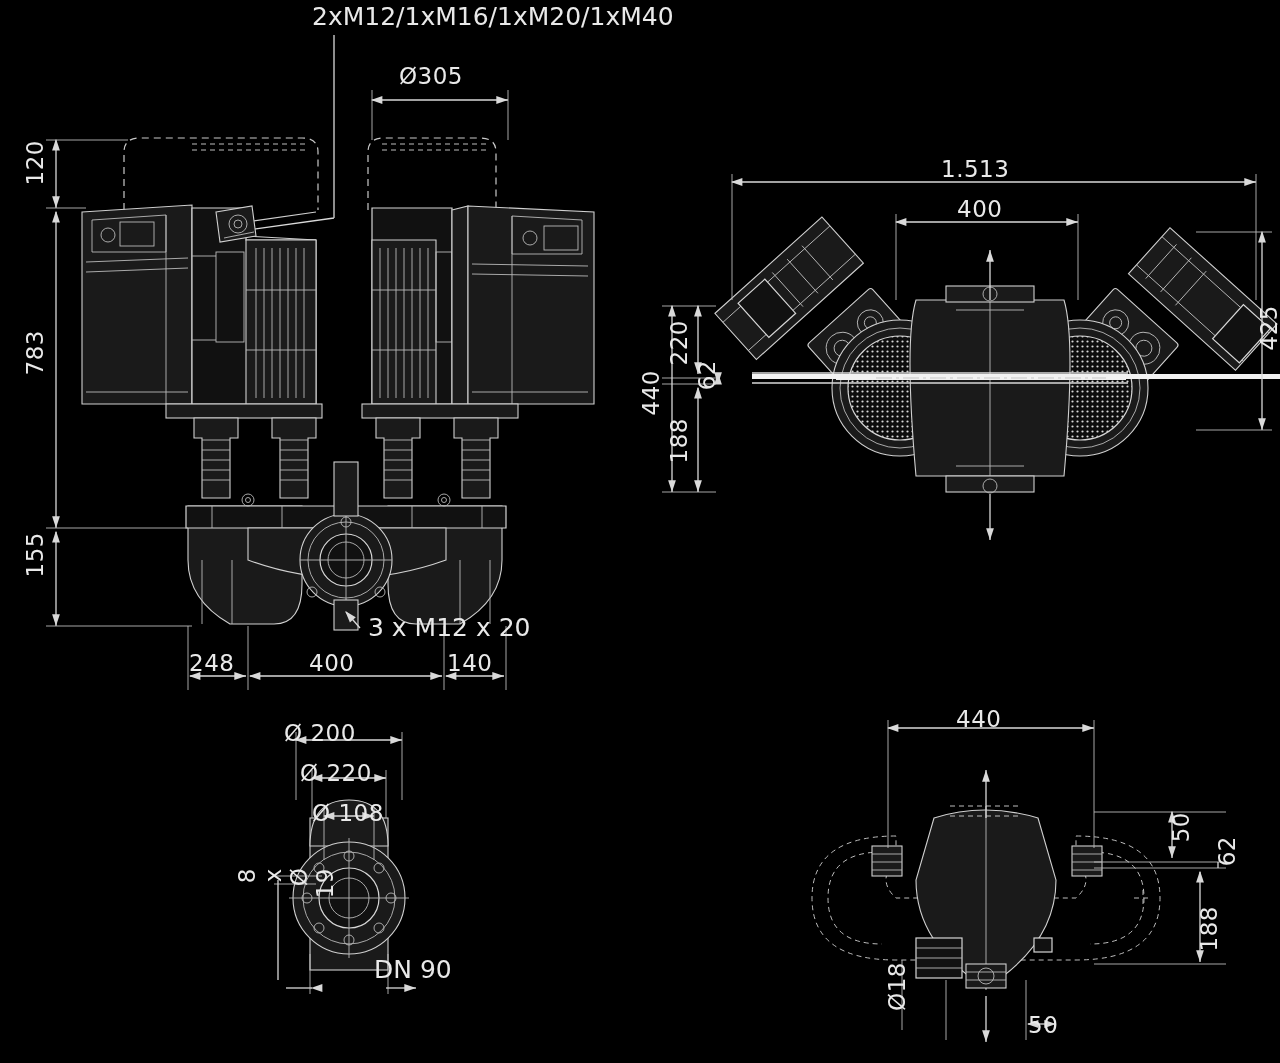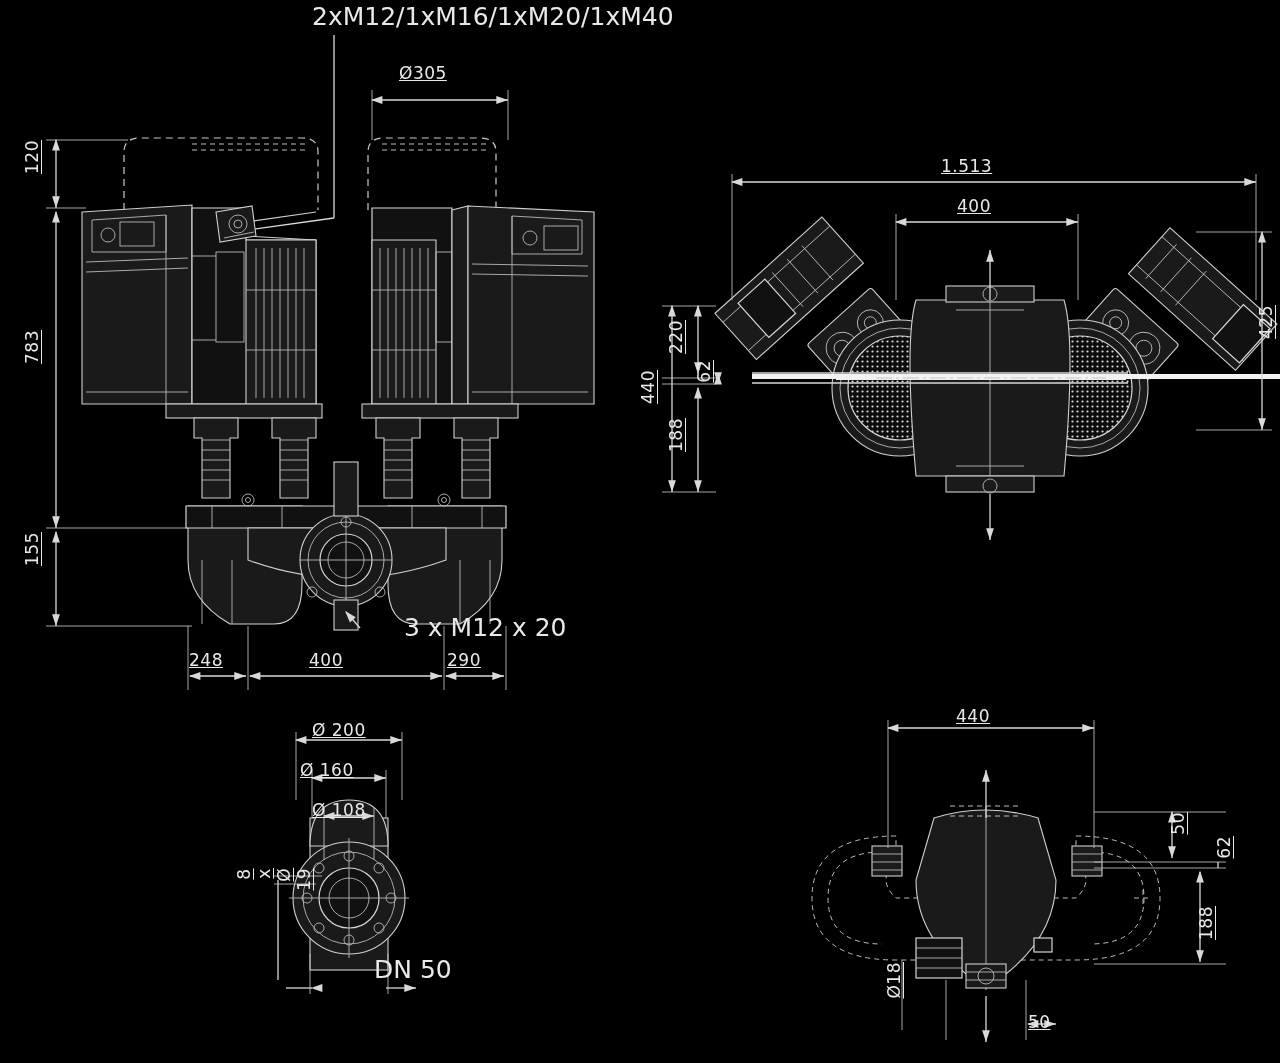--- a/index.html
+++ b/index.html
@@ -1,21 +1,21 @@
 <!DOCTYPE html>
 <html><head>
 <meta charset="utf-8">
 <style>
   html,body{margin:0;padding:0;background:#000;}
   body{width:1280px;height:1063px;position:relative;overflow:hidden;
        font-family:"DejaVu Sans",sans-serif;color:#e9e9e9;}
   .stage{position:absolute;left:16px;top:0;width:1280px;height:787px;text-align:right;}
   svg{position:absolute;left:0;top:0;}
-  .dim{font-family:"DejaVu Sans",sans-serif;font-size:17px;fill:#e9e9e9;
-       letter-spacing:0.5px;text-decoration:underline;}
+  .dim{font-family:"DejaVu Sans",sans-serif;font-size:23px;fill:#e9e9e9;
+       letter-spacing:0.5px;}
   .lbl{font-family:"DejaVu Sans",sans-serif;font-size:25px;fill:#efefef;}
   .vt{writing-mode:vertical-rl;transform:rotate(180deg);}
   .ln{stroke:#d9d9d9;stroke-width:1.3;fill:none;}
   .ln2{stroke:#cfcfcf;stroke-width:1.1;fill:none;}
   .thin{stroke:#b9b9b9;stroke-width:0.9;fill:none;}
   .dash{stroke:#c9c9c9;stroke-width:1.2;fill:none;stroke-dasharray:7 5;}
   .dash2{stroke:#bdbdbd;stroke-width:1;fill:none;stroke-dasharray:5 4;}
   .cl{stroke:#c7c7c7;stroke-width:1;fill:none;stroke-dasharray:16 4 3 4;}
   .fill{fill:#111;stroke:#d6d6d6;stroke-width:1.2;}
   .fill2{fill:#1a1a1a;stroke:#d0d0d0;stroke-width:1.1;}
@@ -302,47 +302,47 @@
 <div style="position:absolute;left:6px;top:140px;" class="dim vt">120</div>
 
 <div style="position:absolute;left:6px;top:330px;" class="dim vt">783</div>
 
 <div style="position:absolute;left:6px;top:532px;" class="dim vt">155</div>
 
 <div style="position:absolute;left:173px;top:650px;" class="dim">248</div>
 
 <div style="position:absolute;left:293px;top:650px;" class="dim">400</div>
 
-<div style="position:absolute;left:431px;top:650px;" class="dim">290</div>
-
-<div style="position:absolute;left:352px;top:613px;margin-left:36px;" class="lbl">3 x M12 x 20</div>
+<div style="position:absolute;left:431px;top:650px;" class="dim">140</div>
+
+<div style="position:absolute;left:352px;top:613px;" class="lbl">3 x M12 x 20</div>
 
 <div style="position:absolute;left:925px;top:156px;" class="dim">1.513</div>
 
 <div style="position:absolute;left:941px;top:196px;" class="dim">400</div>
 
 <div style="position:absolute;left:1240px;top:305px;" class="dim vt">425</div>
 
 <div style="position:absolute;left:622px;top:370px;" class="dim vt">440</div>
 
 <div style="position:absolute;left:650px;top:320px;" class="dim vt">220</div>
 
 <div style="position:absolute;left:678px;top:360px;" class="dim vt">62</div>
 
 <div style="position:absolute;left:650px;top:418px;" class="dim vt">188</div>
 
-<div style="position:absolute;left:268px;top:720px;margin-left:28px;" class="dim">Ø 200</div>
-
-<div style="position:absolute;left:284px;top:760px;" class="dim">Ø 160</div>
+<div style="position:absolute;left:268px;top:720px;" class="dim">Ø 200</div>
+
+<div style="position:absolute;left:284px;top:760px;" class="dim">Ø 220</div>
 
 <div style="position:absolute;left:296px;top:800px;" class="dim">Ø 108</div>
 
 <div style="position:absolute;left:218px;top:868px;" class="dim vt">8 x Ø 19</div>
 
-<div style="position:absolute;left:358px;top:955px;" class="lbl">DN 50</div>
+<div style="position:absolute;left:358px;top:955px;" class="lbl">DN 90</div>
 
 <div style="position:absolute;left:940px;top:706px;" class="dim">440</div>
 
 <div style="position:absolute;left:1152px;top:812px;" class="dim vt">50</div>
 
 <div style="position:absolute;left:1198px;top:836px;" class="dim vt">62</div>
 
 <div style="position:absolute;left:1180px;top:906px;" class="dim vt">188</div>
 
 <div style="position:absolute;left:868px;top:962px;" class="dim vt">Ø18</div>

